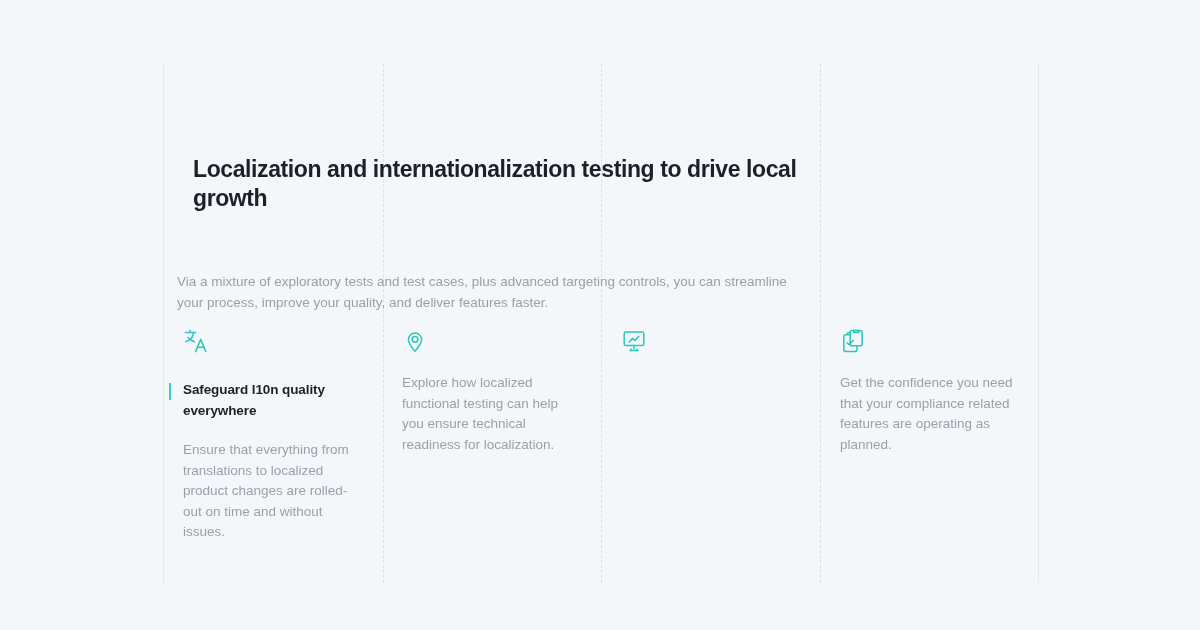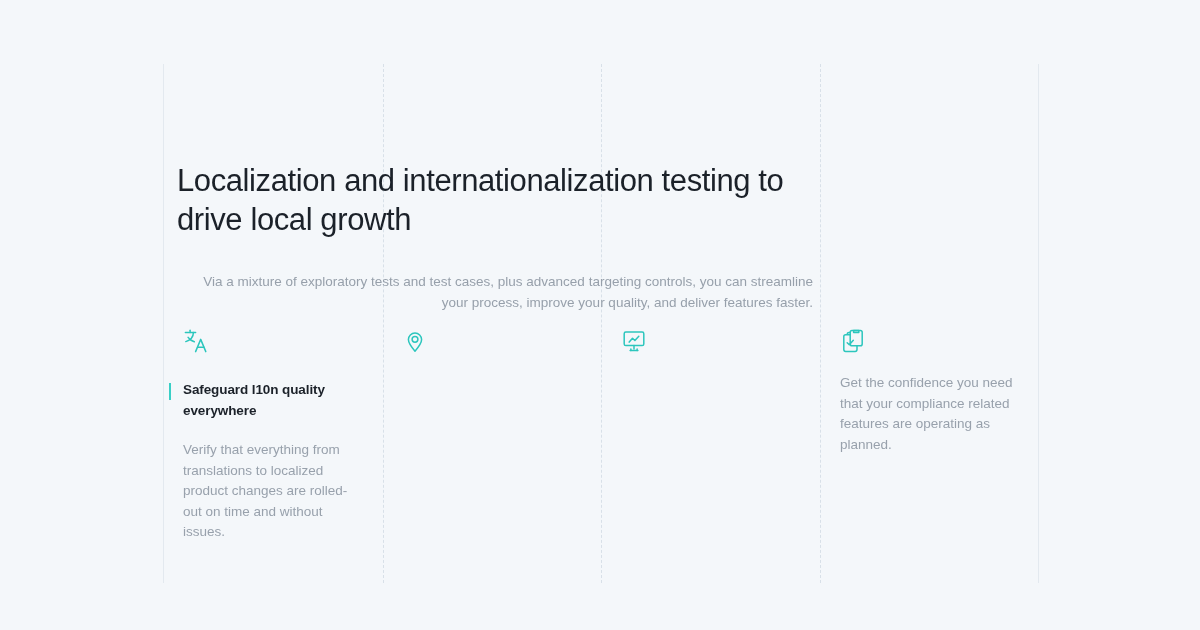--- a/index.html
+++ b/index.html
@@ -36,39 +36,38 @@
   }
   .rule-left   { left: 163px; }
   .rule-d1     { left: 383px; }
   .rule-d2     { left: 601px; }
   .rule-d3     { left: 820px; }
   .rule-right  { left: 1038px; }
 
   
   .headline {
     position: absolute;
-    left: 177px;
+    left: 193px;
     top: 140px;
     width: 660px;
-    font-size: 31px;
+    font-size: 23px;
     line-height: 1.26;
-    font-weight: normal;
+    font-weight: bold;
     letter-spacing: -0.4px;
     color: #1b2129;
   }
 
   .subcopy {
     position: absolute;
     left: 177px;
     top: 257px;
     width: 636px;
     font-size: 13.5px;
     line-height: 1.62;
     color: #97a0ab;
-    text-align: right;
   }
 
   
   .cards {
     position: absolute;
     left: 163px;
     top: 328px;
     width: 876px;
     display: flex;
   }
@@ -139,30 +138,31 @@
           <path d="M10.4 4.6c0 4.3-3.1 7.6-7.6 9"></path>
           <path d="M5.1 9.4c1.5 2.2 3.6 3.6 6.2 4.4"></path>
           <path d="M12.6 23.6l5.1-12.2 5.1 12.2"></path>
           <path d="M14.6 19.2h6.2"></path>
         </svg>
       </span>
       <div class="card-title-wrap">
         <span class="accent-bar"></span>
         <div class="card-title">Safeguard l10n quality everywhere</div>
       </div>
-      <div class="card-body">Verify that everything from translations to localized product changes are rolled-out on time and without issues.</div>
+      <div class="card-body">Ensure that everything from translations to localized product changes are rolled-out on time and without issues.</div>
     </div>
 
     <div class="card">
       <span class="card-icon">
         <svg viewBox="0 0 26 26" width="26" height="26" fill="none" stroke="currentColor" stroke-width="1.5" stroke-linecap="round" stroke-linejoin="round">
           <path d="M13 23.2c4.4-5 6.6-8.8 6.6-11.6A6.6 6.6 0 0 0 6.4 11.6c0 2.8 2.2 6.6 6.6 11.6z"></path>
           <circle cx="13" cy="11.3" r="2.9"></circle>
         </svg>
       </span>
+      <div class="card-body">Explore how localized functional testing can help you ensure technical readiness for localization.</div>
     </div>
 
     <div class="card">
       <span class="card-icon">
         <svg viewBox="0 0 26 26" width="26" height="26" fill="none" stroke="currentColor" stroke-width="1.5" stroke-linecap="round" stroke-linejoin="round">
           <rect x="3.2" y="4.1" width="19.6" height="13.4" rx="1.6"></rect>
           <path d="M8.2 14.1l3.3-3.8 2.4 2.2 3.9-4.3"></path>
           <path d="M13 17.5v3.4"></path>
           <path d="M9.1 22.6h7.8"></path>
           <path d="M9.9 20.9v1.7"></path>

